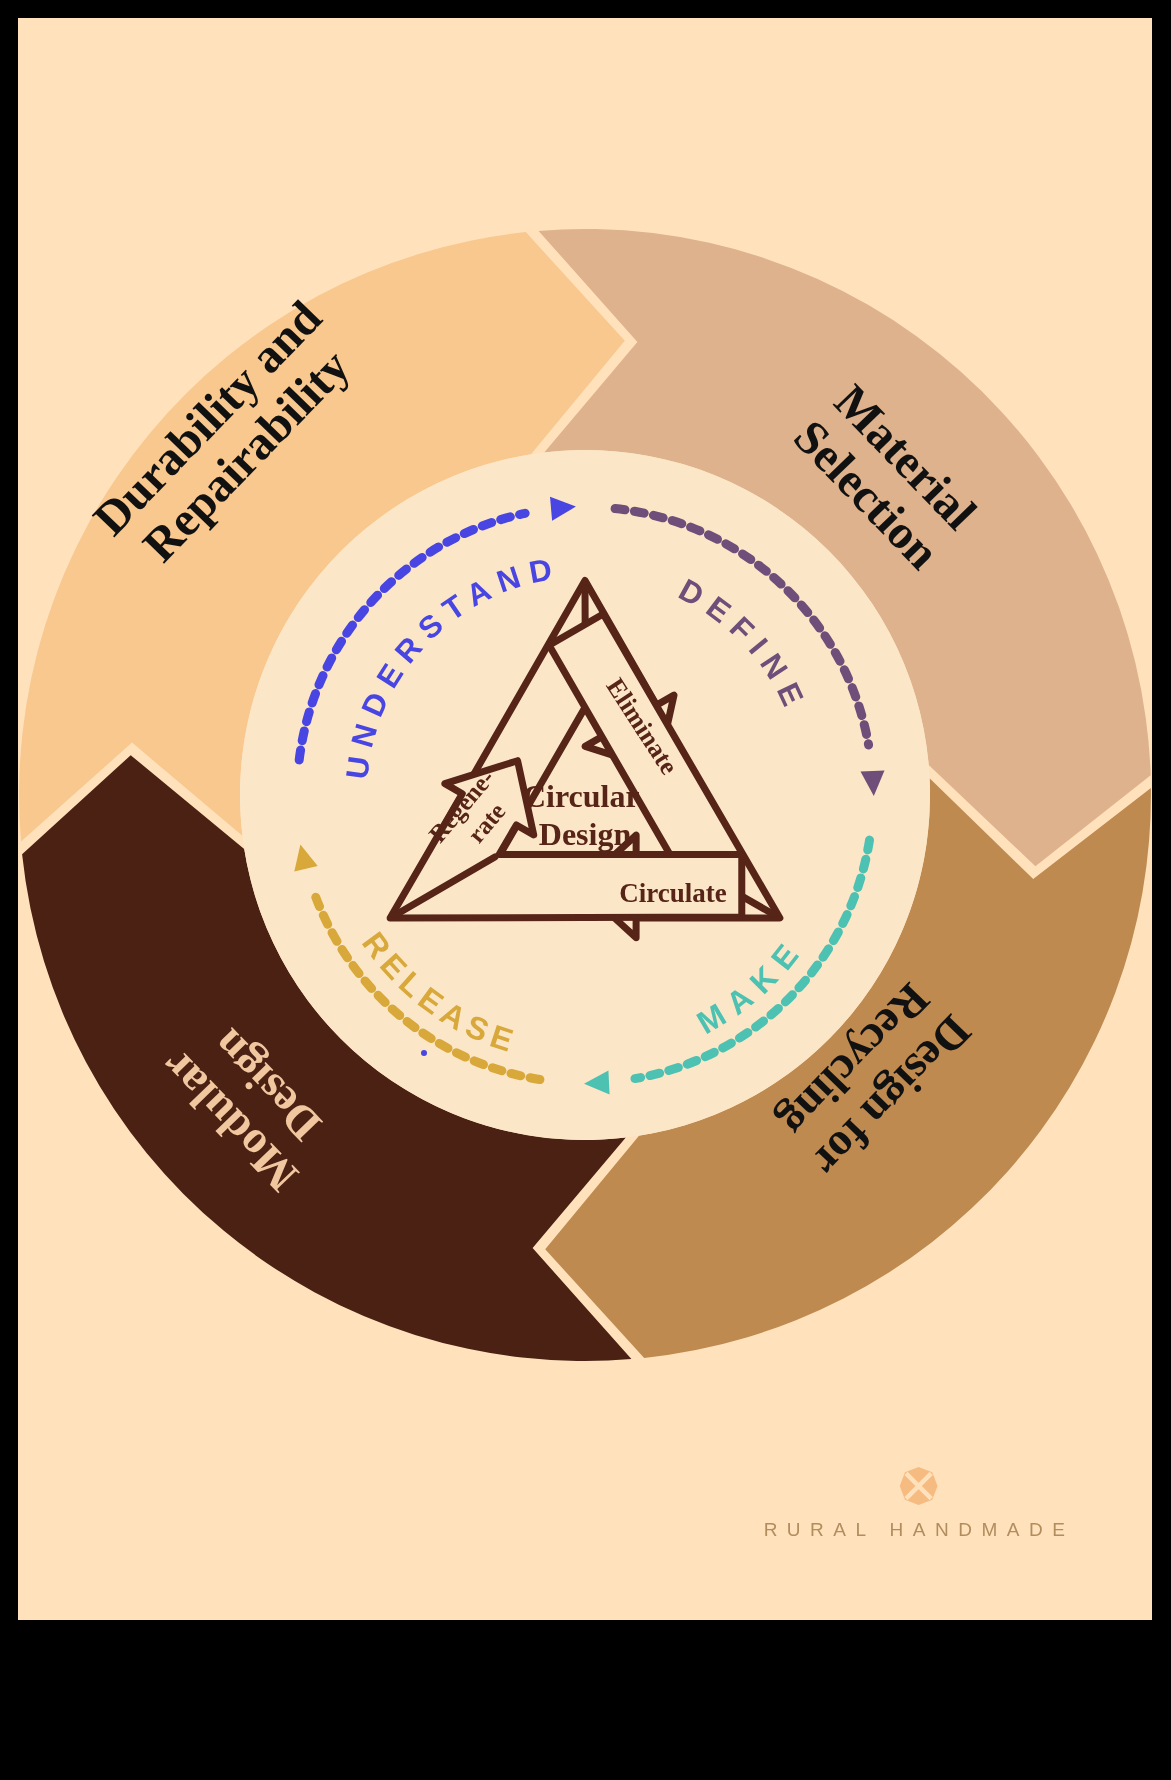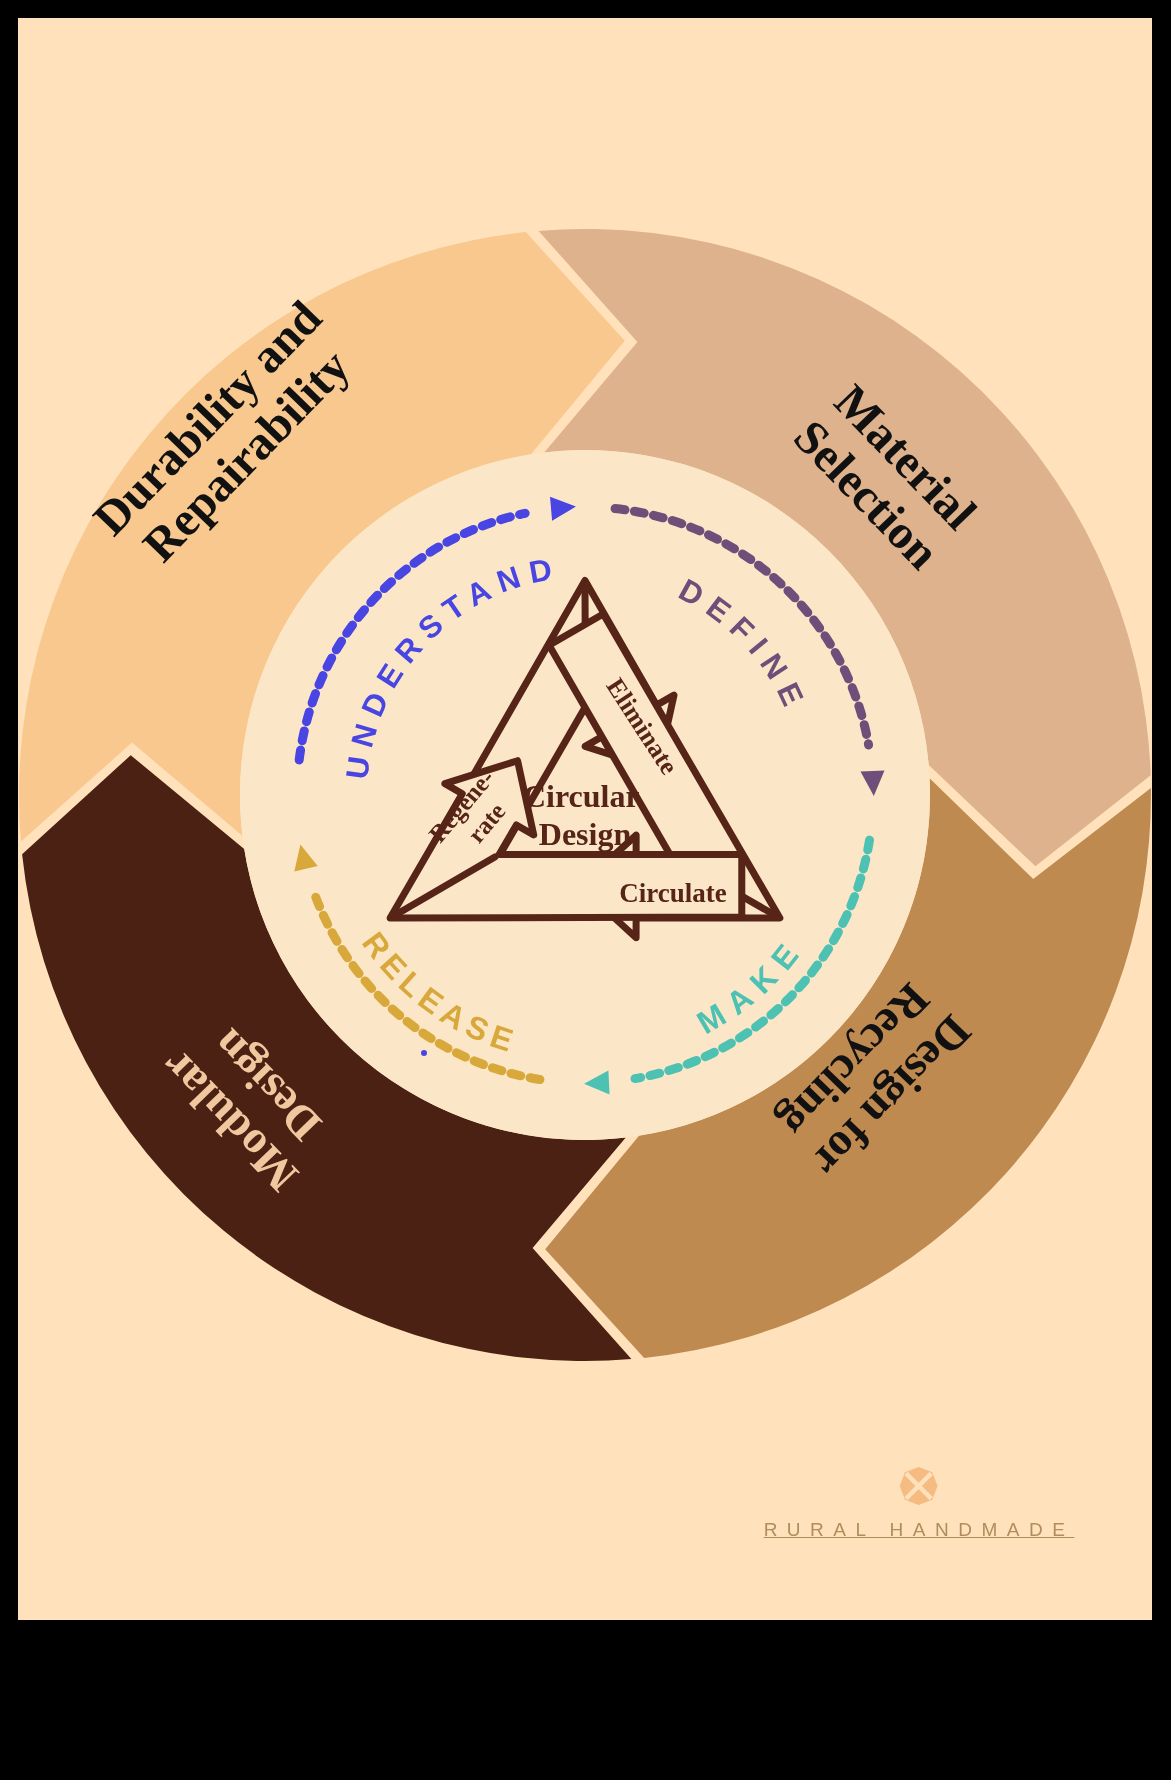--- a/index.html
+++ b/index.html
@@ -12,21 +12,21 @@
               font-family:"Liberation Serif","DejaVu Serif",serif;font-weight:700;}
   .quad-label span{display:block;}
   .q-dark{color:#111111;}
   .q-light{color:#F0C79E;}
   .lbl-durability{left:209px;top:419px;font-size:48px;transform:translate(-50%,-50%) rotate(-46deg);}
   .lbl-material{left:868px;top:458px;font-size:48px;transform:translate(-50%,-50%) rotate(46deg);}
   .lbl-recycling{left:855px;top:1060px;font-size:46px;transform:translate(-50%,-50%) rotate(134deg);}
   .lbl-modular{left:230px;top:1085px;font-size:46px;transform:translate(-50%,-50%) rotate(226deg);}
   .logo{position:absolute;left:901px;top:1485px;transform:translate(-50%,-50%);
         display:flex;flex-direction:column;align-items:center;gap:12px;}
-  .logo-text{color:#B18D5E;font-size:19px;font-weight:400;letter-spacing:9.5px;white-space:nowrap;text-decoration:underline;}
+  .logo-text{color:#B18D5E;font-size:19px;font-weight:400;letter-spacing:9.5px;white-space:nowrap;}
 </style>
 </head>
 <body>
 
 <div class="stage">
   <div class="cream">
 
     <svg class="diagram-svg" width="1134" height="1602" viewBox="0 0 1134 1602">
 
       <defs>

